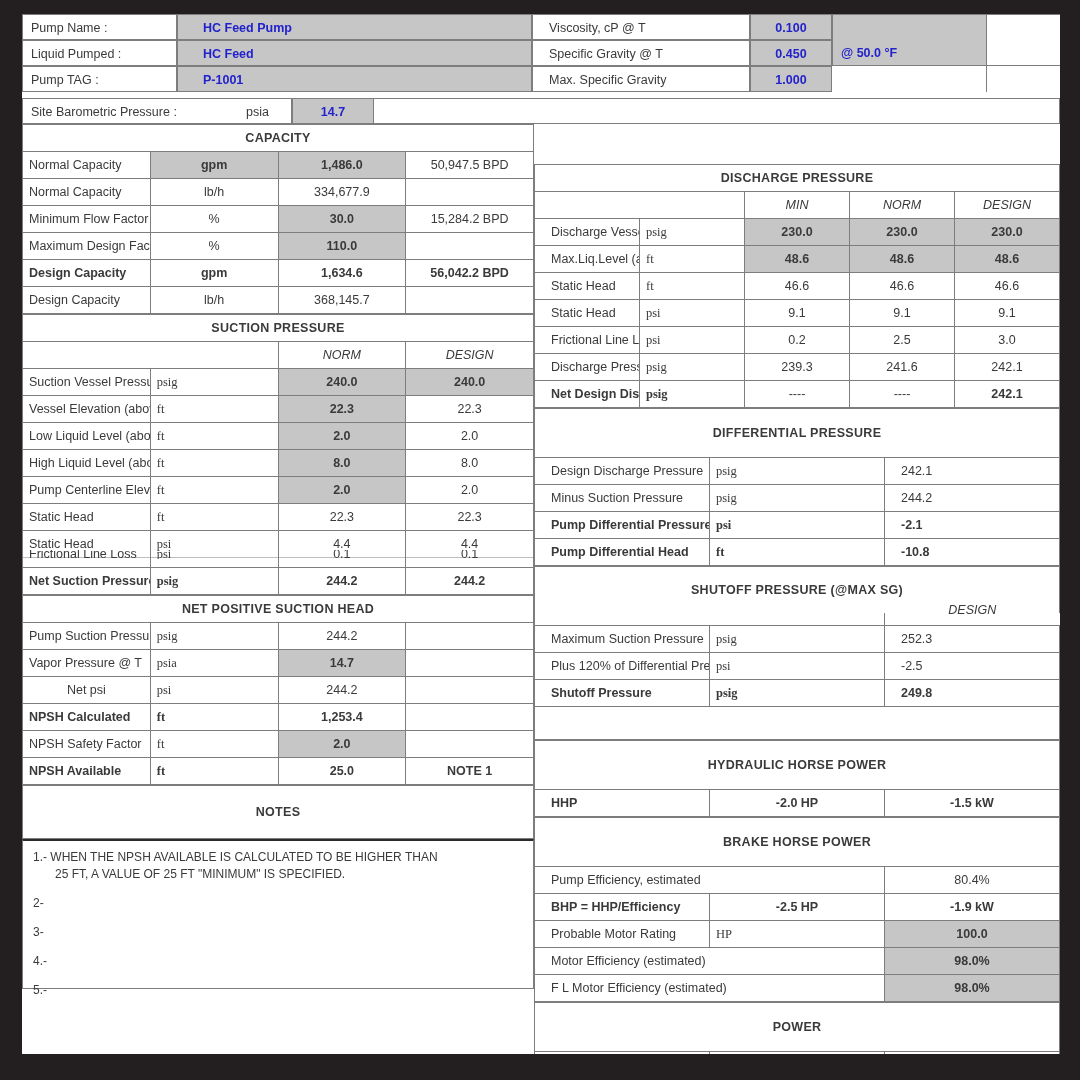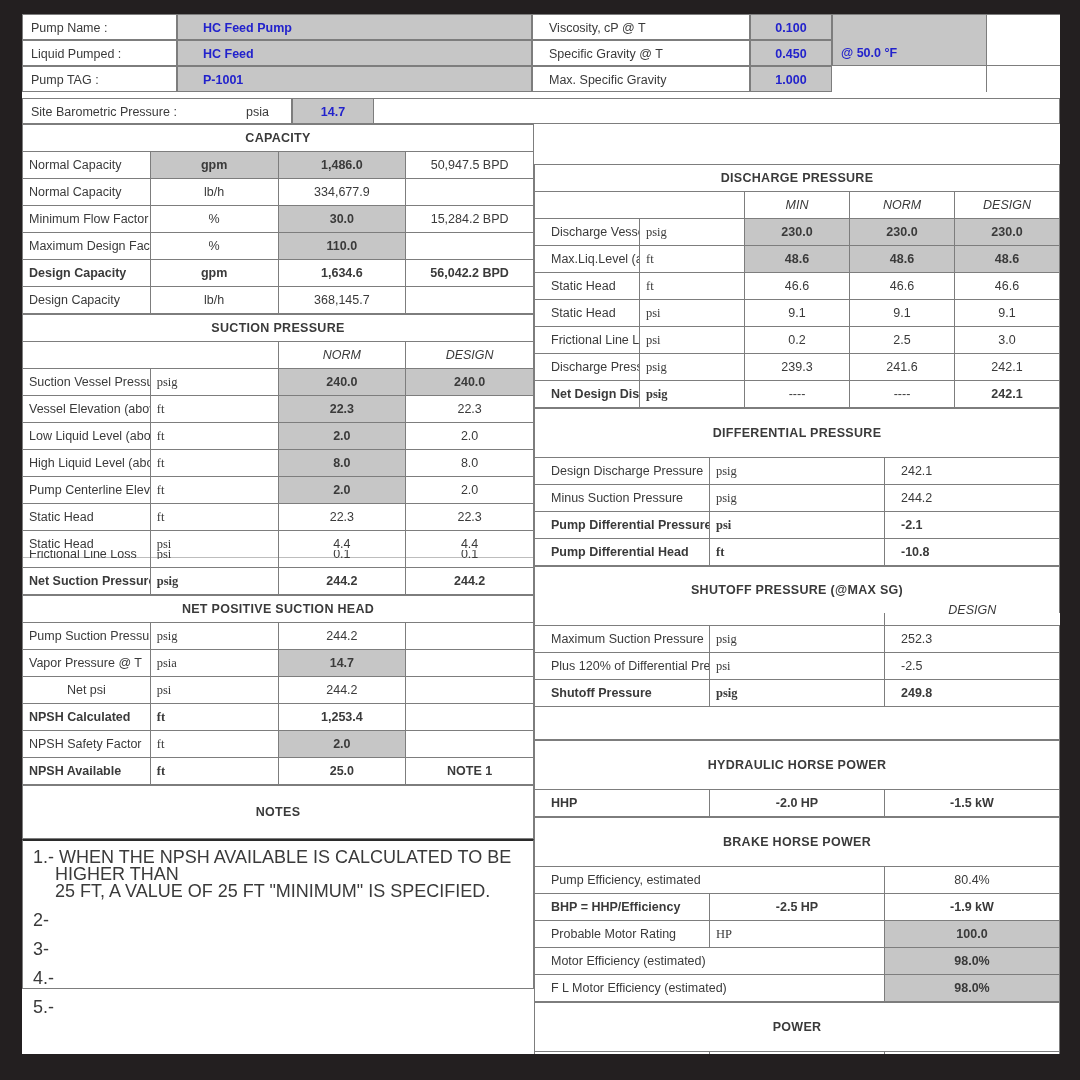--- a/index.html
+++ b/index.html
@@ -58,21 +58,21 @@
   #left{position:absolute;left:0;top:110px;width:512px;}
   #right{position:absolute;left:512px;top:110px;width:526px;margin-top:40px;}
   
   .clip{height:9px;}
   .clip td{height:9px;line-height:9px;padding-top:0;padding-bottom:0;
     font-size:12.5px;border-top:1px solid #bdbdbd;border-bottom:none;
     position:relative;top:-8px;}
   .clipd td{height:12px;line-height:12px;border:none;border-left:1px solid #7d7d7d;
     position:relative;top:-9px;font-size:12.5px;}
   .notes{
-    font-size:18px;color:#3a3a3a;line-height:17px;
+    font-size:12px;color:#3a3a3a;line-height:17px;
     padding:8px 10px;border:1px solid #7d7d7d;border-top:2px solid #2b2b2b;
     height:150px;box-sizing:border-box;
   }
   .notes div{margin-bottom:2px;}
   .n1{padding-left:22px;text-indent:-22px;white-space:pre-line;margin-bottom:14px;}
   .nn{margin-top:12px;}
 </style>
 </head>
 <body>
 

